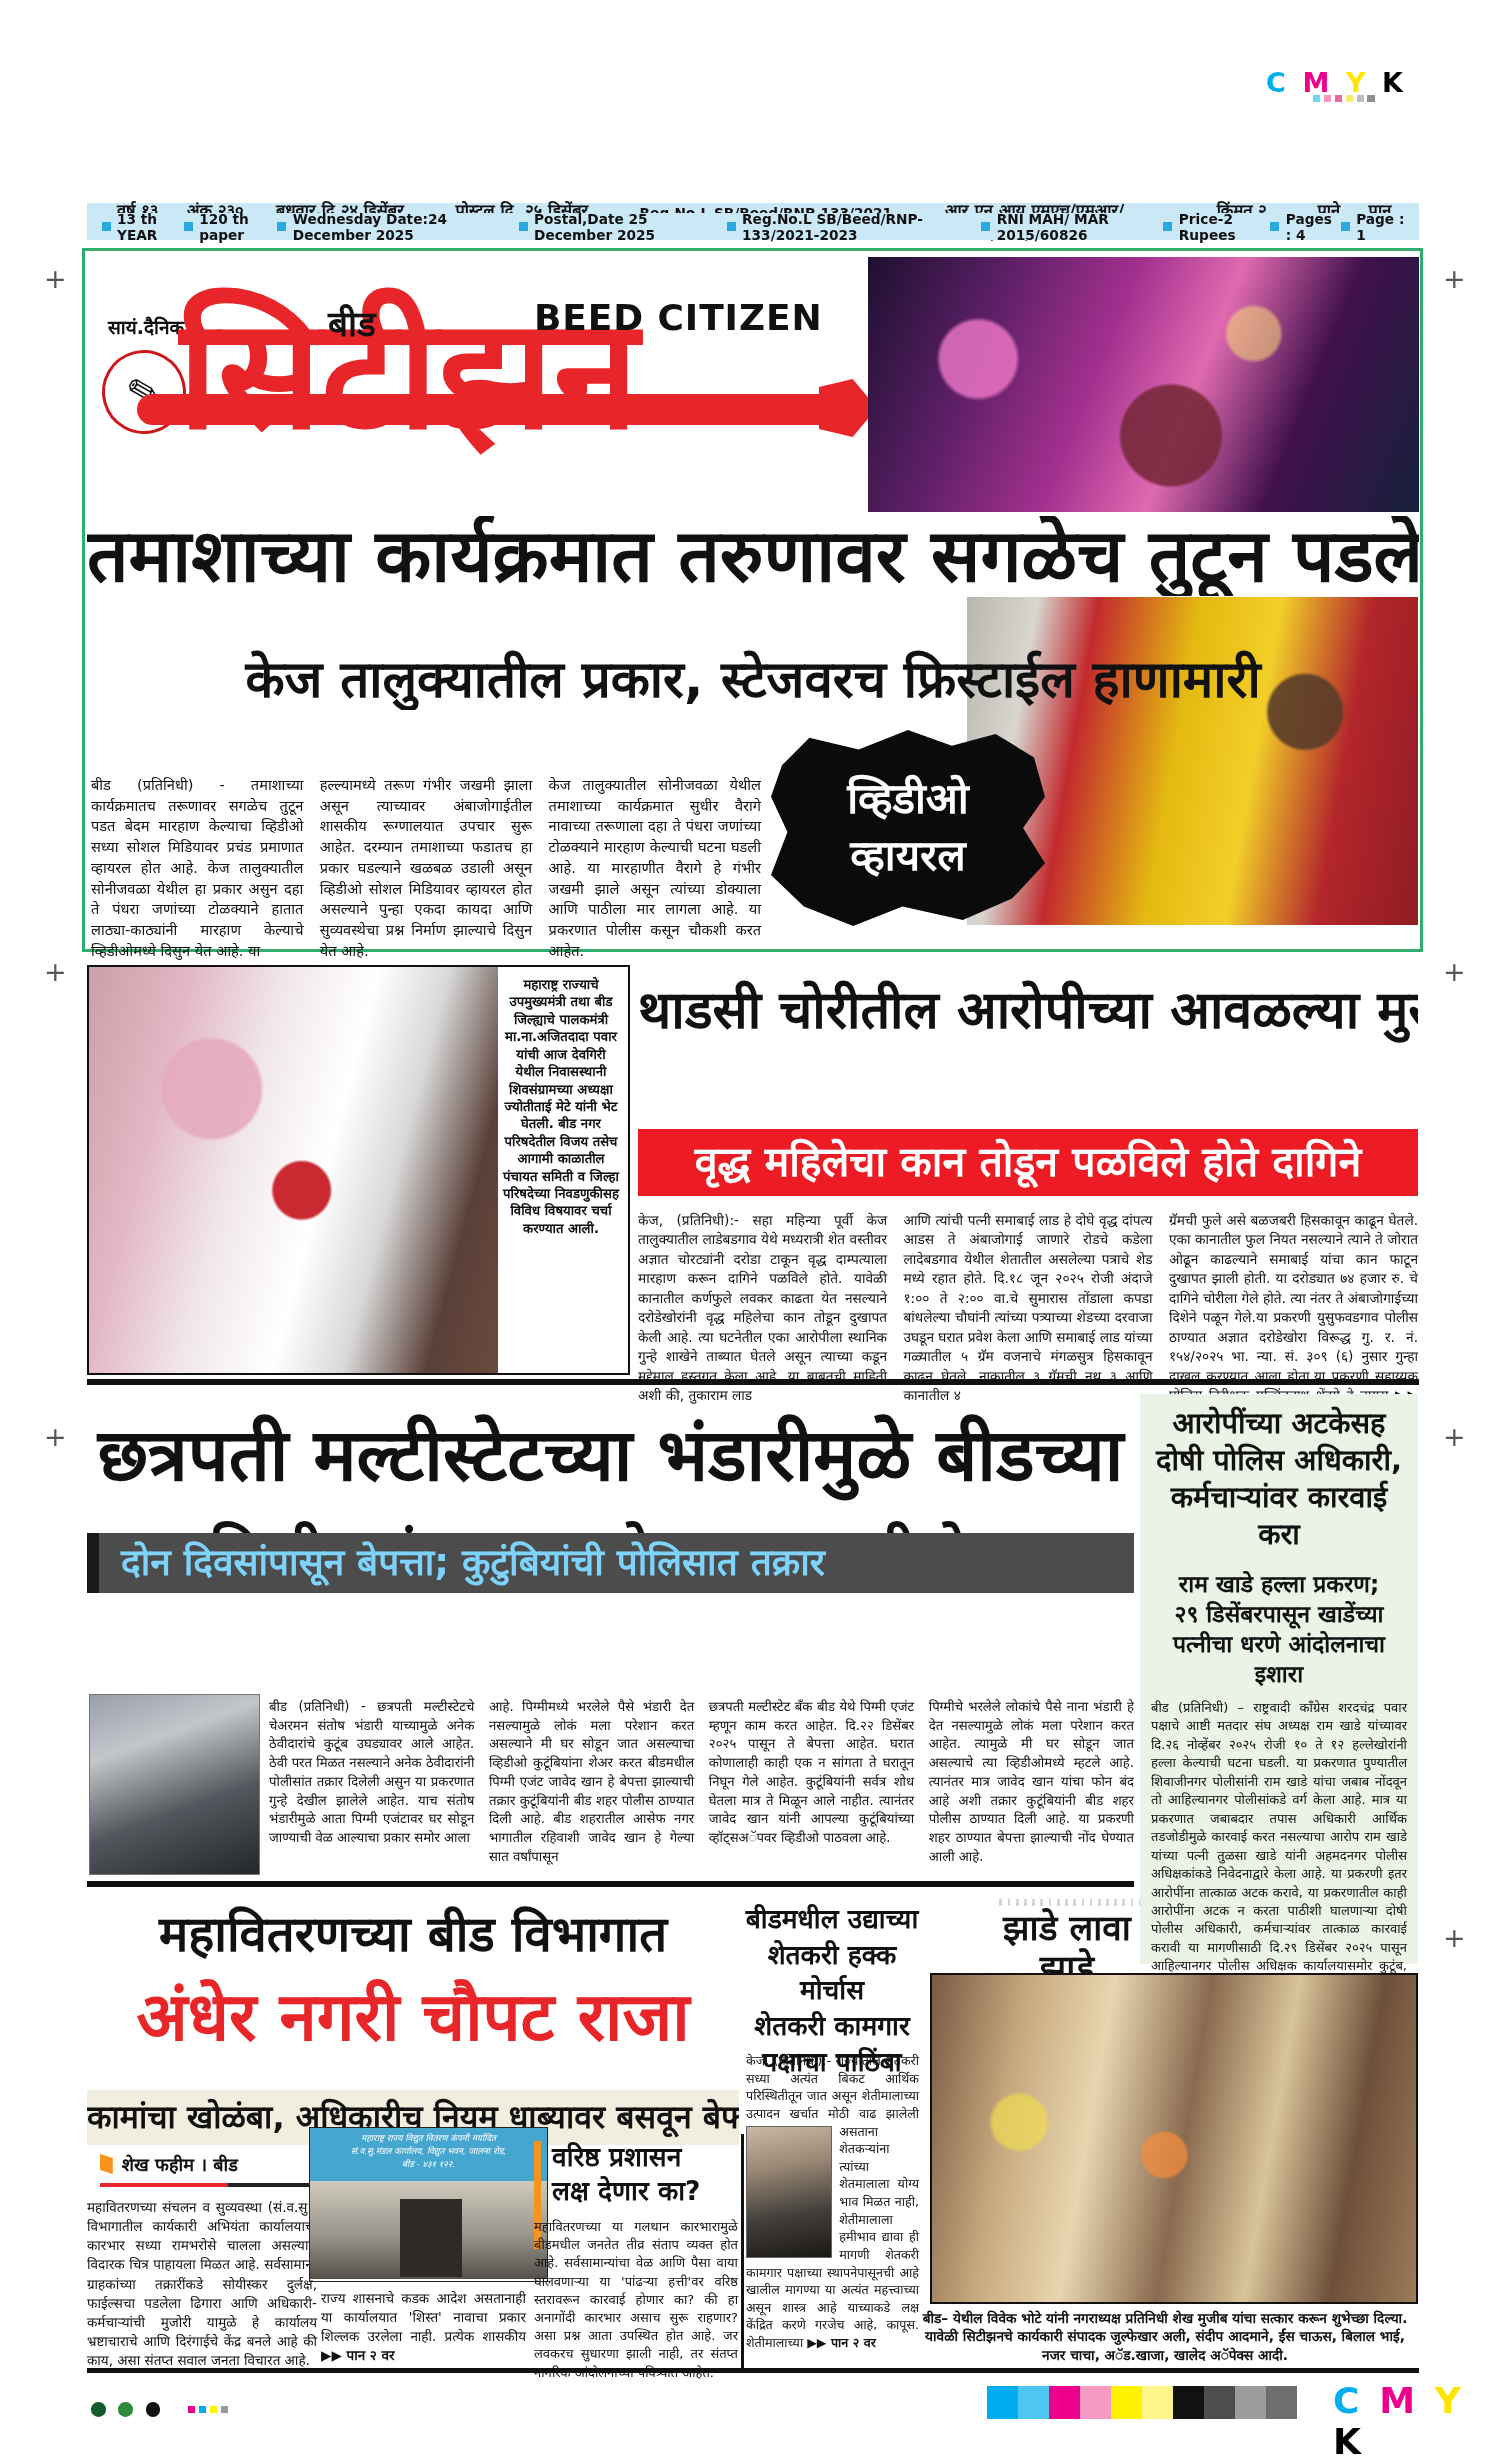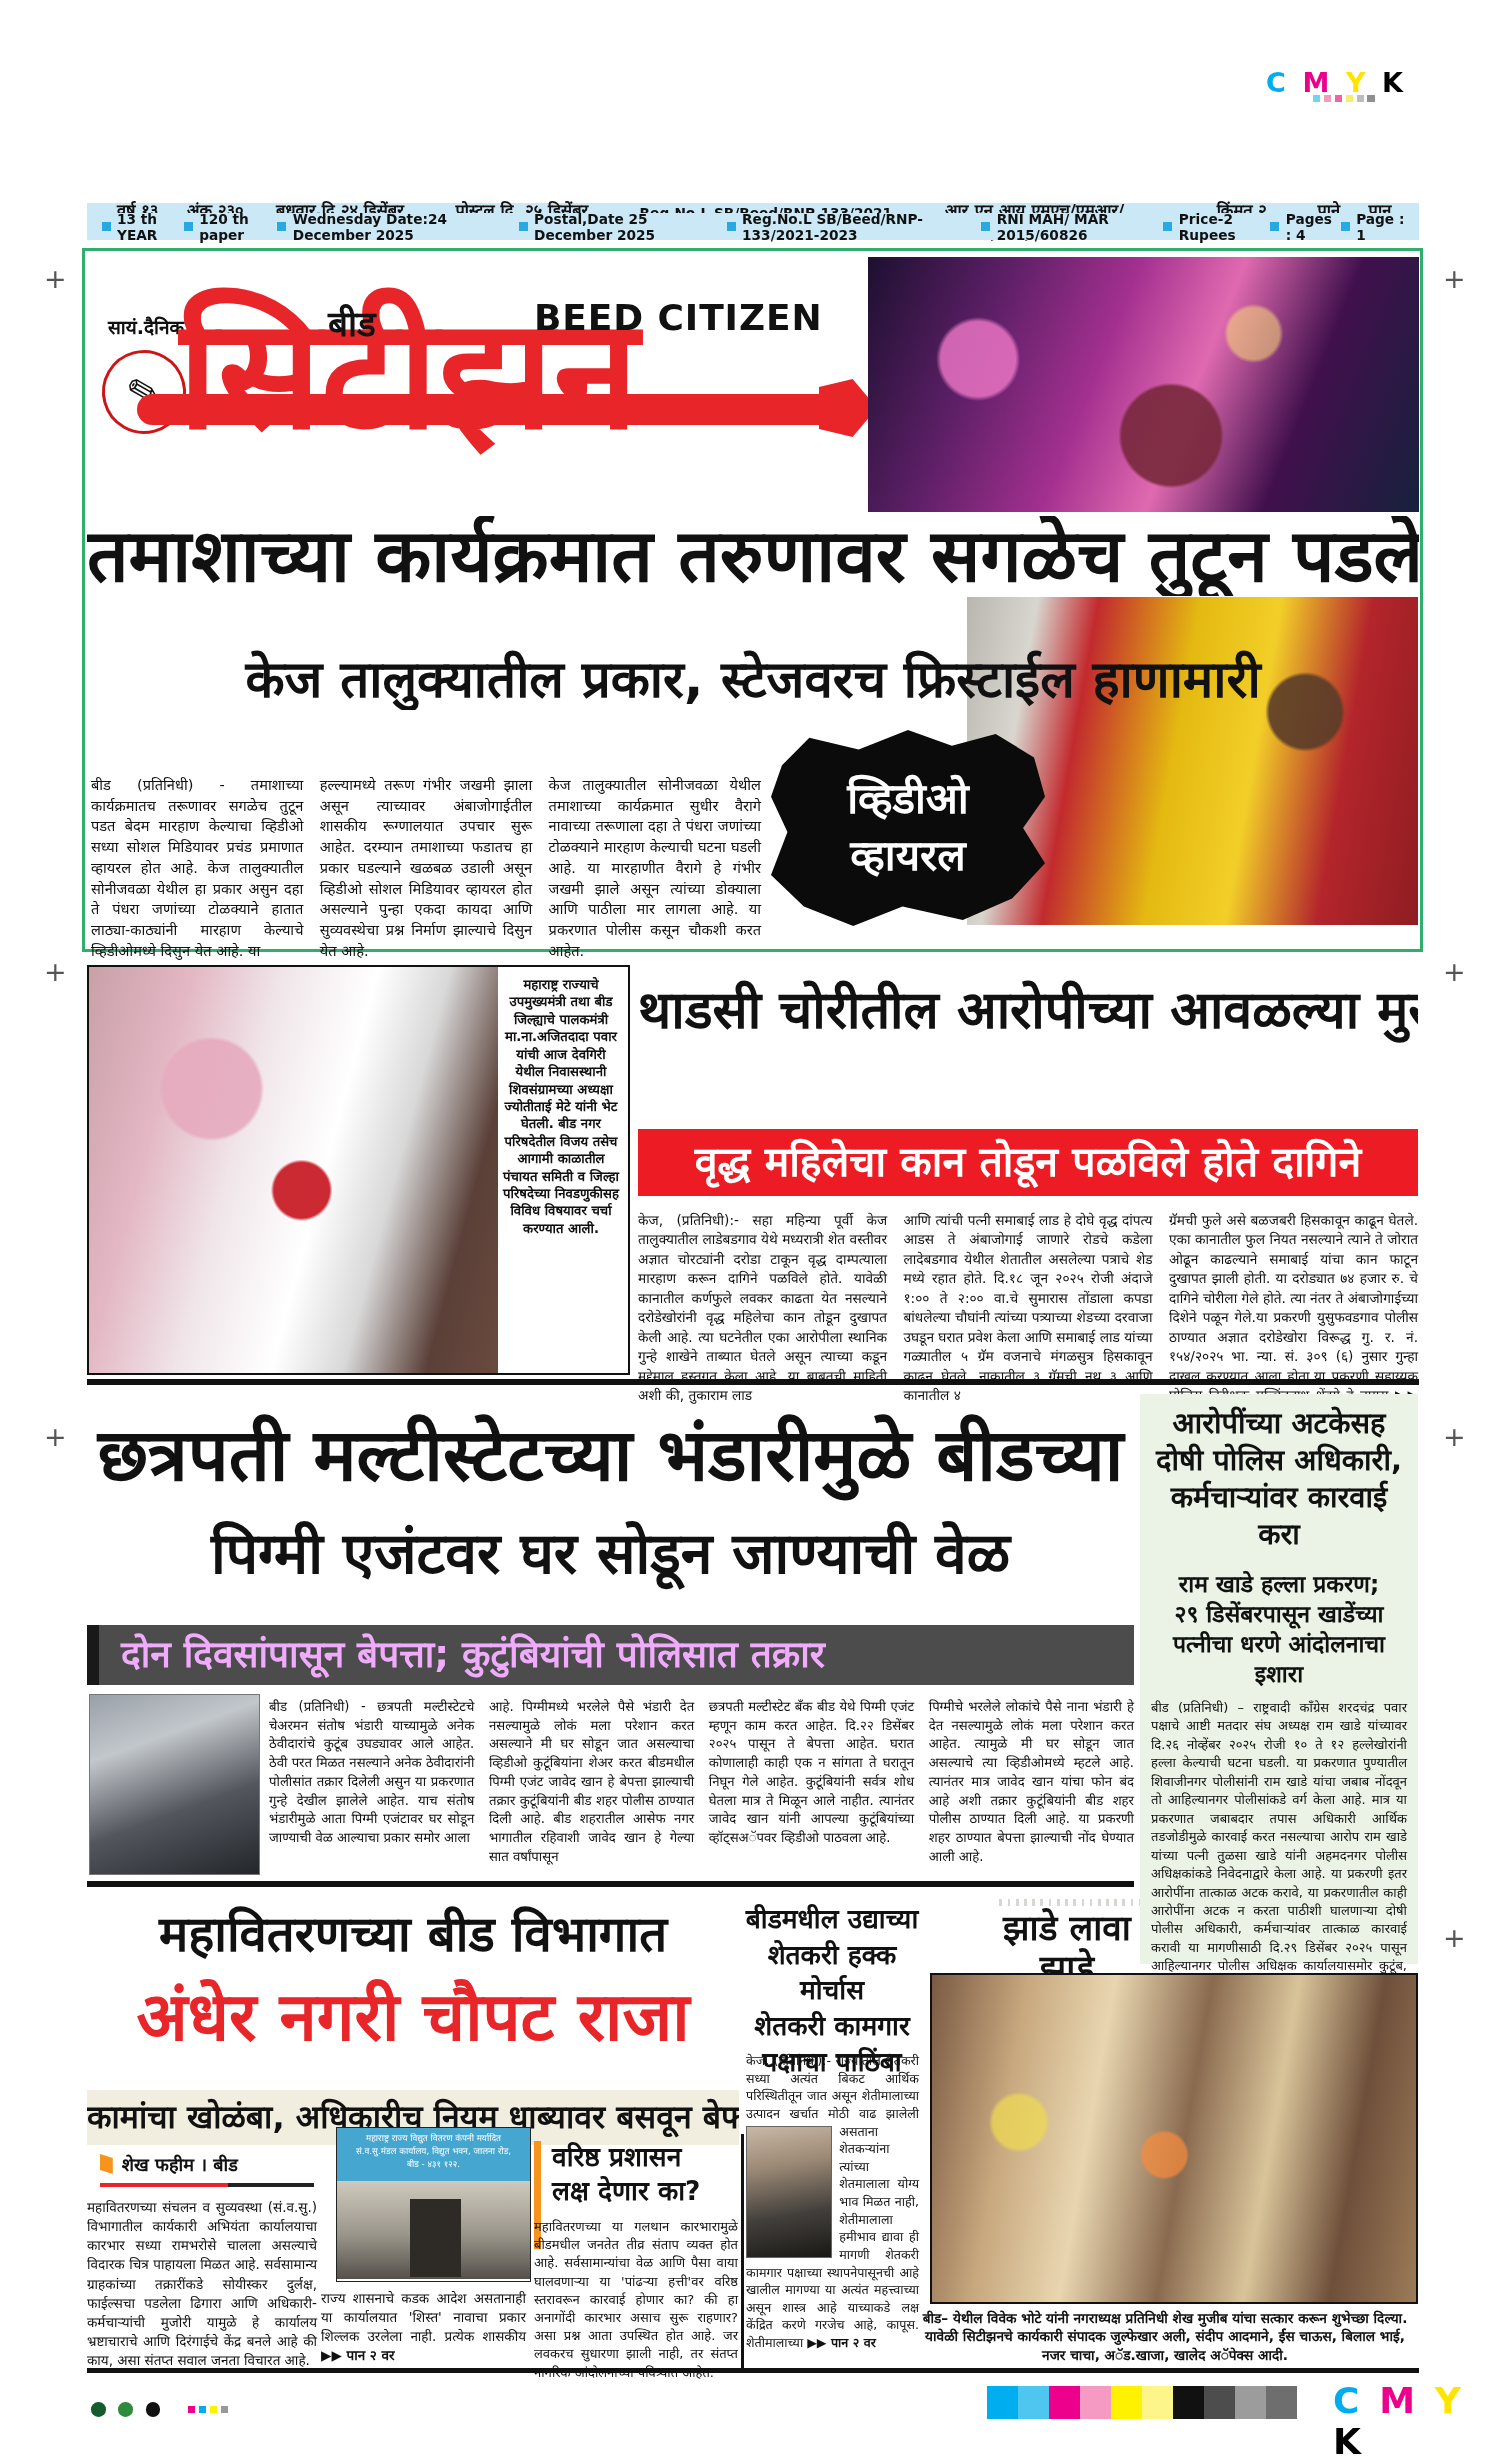--- a/index.html
+++ b/index.html
@@ -188,21 +188,21 @@
   <div class="abs cols just" style="left:638px;top:1211px;width:780px;height:162px;gap:16.4px;font-size:13.7px;">
     <div class="col">केज, (प्रतिनिधी):- सहा महिन्या पूर्वी केज तालुक्यातील लाडेबडगाव येथे मध्यरात्री शेत वस्तीवर अज्ञात चोरट्यांनी दरोडा टाकून वृद्ध दाम्पत्याला मारहाण करून दागिने पळविले होते. यावेळी कानातील कर्णफुले लवकर काढता येत नसल्याने दरोडेखोरांनी वृद्ध महिलेचा कान तोडून दुखापत केली आहे. त्या घटनेतील एका आरोपीला स्थानिक गुन्हे शाखेने ताब्यात घेतले असून त्याच्या कडून मुद्देमाल हस्तगत केला आहे. या बाबतची माहिती अशी की, तुकाराम लाड</div>
     <div class="col">आणि त्यांची पत्नी समाबाई लाड हे दोघे वृद्ध दांपत्य आडस ते अंबाजोगाई जाणारे रोडचे कडेला लादेबडगाव येथील शेतातील असलेल्या पत्राचे शेड मध्ये रहात होते. दि.१८ जून २०२५ रोजी अंदाजे १:०० ते २:०० वा.चे सुमारास तोंडाला कपडा बांधलेल्या चौघांनी त्यांच्या पत्र्याच्या शेडच्या दरवाजा उघडून घरात प्रवेश केला आणि समाबाई लाड यांच्या गळ्यातील ५ ग्रॅम वजनाचे मंगळसुत्र हिसकावून काढून घेतले. नाकातील ३ ग्रॅमची नथ ३ आणि कानातील ४</div>
     <div class="col"><span>ग्रॅमची फुले असे बळजबरी हिसकावून काढून घेतले. एका कानातील फुल नियत नसल्याने त्याने ते जोरात ओढून काढल्याने समाबाई यांचा कान फाटून दुखापत झाली होती. या दरोड्यात ७४ हजार रु. चे दागिने चोरीला गेले होते. त्या नंतर ते अंबाजोगाईच्या दिशेने पळून गेले.या प्रकरणी युसुफवडगाव पोलीस ठाण्यात अज्ञात दरोडेखोरा विरूद्ध गु. र. नं. १५४/२०२५ भा. न्या. सं. ३०९ (६) नुसार गुन्हा दाखल करण्यात आला होता.या प्रकरणी सहाय्यक पोलिस निरीक्षक मच्छिंद्रनाथ शेंडगे हे तपास</span> <b class="morelink">▶▶ पान २ वर</b></div>
   </div>
 
   <div class="abs" style="left:87px;top:1379px;width:1332px;height:5.5px;background:#111;"></div>
 
   <div class="abs bold center nowrap" style="left:87px;top:1403px;width:1047px;font-size:72px;">छत्रपती मल्टीस्टेटच्या भंडारीमुळे बीडच्या</div>
   <div class="abs bold center nowrap" style="left:87px;top:1512px;width:1047px;font-size:57px;">पिग्मी एजंटवर घर सोडून जाण्याची वेळ</div>
-  <div class="abs bold" style="left:87px;top:1625px;width:1047px;height:60px;background:#4c4c4c;border-left:12.8px solid #191919;box-sizing:border-box;color:#f0abfc;font-size:37px;line-height:60px;padding-left:22px;">दोन दिवसांपासून बेपत्ता; कुटुंबियांची पोलिसात तक्रार</div>
+  <div class="abs bold" style="left:87px;top:1533px;width:1047px;height:60px;background:#4c4c4c;border-left:12.8px solid #191919;box-sizing:border-box;color:#7dd3fc;font-size:37px;line-height:60px;padding-left:22px;">दोन दिवसांपासून बेपत्ता; कुटुंबियांची पोलिसात तक्रार</div>
   <div class="abs photo pigmy-photo" style="left:89px;top:1694px;width:169px;height:179px;border:0.9px solid #777;"></div>
   <div class="abs cols just" style="left:269px;top:1698px;width:865px;height:175px;gap:14.6px;font-size:13.2px;">
     <div class="col">बीड (प्रतिनिधी) - छत्रपती मल्टीस्टेटचे चेअरमन संतोष भंडारी याच्यामुळे अनेक ठेवीदारांचे कुटूंब उघड्यावर आले आहेत. ठेवी परत मिळत नसल्याने अनेक ठेवीदारांनी पोलीसांत तक्रार दिलेली असुन या प्रकरणात गुन्हे देखील झालेले आहेत. याच संतोष भंडारीमुळे आता पिग्मी एजंटावर घर सोडून जाण्याची वेळ आल्याचा प्रकार समोर आला</div>
     <div class="col">आहे. पिग्मीमध्ये भरलेले पैसे भंडारी देत नसल्यामुळे लोकं मला परेशान करत असल्याने मी घर सोडून जात असल्याचा व्हिडीओ कुटूंबियांना शेअर करत बीडमधील पिग्मी एजंट जावेद खान हे बेपत्ता झाल्याची तक्रार कुटूंबियांनी बीड शहर पोलीस ठाण्यात दिली आहे. बीड शहरातील आसेफ नगर भागातील रहिवाशी जावेद खान हे गेल्या सात वर्षांपासून</div>
     <div class="col">छत्रपती मल्टीस्टेट बँक बीड येथे पिग्मी एजंट म्हणून काम करत आहेत. दि.२२ डिसेंबर २०२५ पासून ते बेपत्ता आहेत. घरात कोणालाही काही एक न सांगता ते घरातून निघून गेले आहेत. कुटूंबियांनी सर्वत्र शोध घेतला मात्र ते मिळून आले नाहीत. त्यानंतर जावेद खान यांनी आपल्या कुटूंबियांच्या व्हॉट्सअॅपवर व्हिडीओ पाठवला आहे.</div>
     <div class="col">पिग्मीचे भरलेले लोकांचे पैसे नाना भंडारी हे देत नसल्यामुळे लोकं मला परेशान करत आहेत. त्यामुळे मी घर सोडून जात असल्याचे त्या व्हिडीओमध्ये म्हटले आहे. त्यानंतर मात्र जावेद खान यांचा फोन बंद आहे अशी तक्रार कुटूंबियांनी बीड शहर पोलीस ठाण्यात दिली आहे. या प्रकरणी शहर ठाण्यात बेपत्ता झाल्याची नोंद घेण्यात आली आहे.</div>
   </div>
   <div class="abs" style="left:87px;top:1881px;width:1047px;height:5.5px;background:#111;"></div>
 
   <div class="abs" style="left:1140px;top:1394px;width:278px;height:570px;background:#eaf3e5;box-sizing:border-box;padding:11px 11px;">
@@ -217,21 +217,21 @@
 
   <div class="abs bold center nowrap" style="left:87px;top:1899px;width:652px;font-size:49px;">महावितरणच्या बीड विभागात</div>
   <div class="abs bold center nowrap" style="left:87px;top:1968px;width:652px;font-size:67px;color:#e8262a;">अंधेर नगरी चौपट राजा</div>
   <div class="abs bold center nowrap" style="left:87px;top:2090px;width:652px;height:55px;background:#f1eee0;font-size:32px;line-height:55px;">कामांचा खोळंबा, अधिकारीच नियम धाब्यावर बसवून बेफाम!</div>
   <div class="abs" style="left:100px;top:2152px;display:flex;align-items:center;gap:9px;">
     <span style="width:12.8px;height:20px;background:#f7941d;clip-path:polygon(0 0,100% 20%,100% 100%,0 80%);"></span>
     <span class="bold" style="font-size:18px;">शेख फहीम । बीड</span>
   </div>
   <div class="abs" style="left:100px;top:2183px;width:214px;height:3.6px;background:linear-gradient(90deg,#e8262a 0 60%,#222 60% 100%);"></div>
   <div class="abs just" style="left:87px;top:2198px;width:230px;height:171px;font-size:13.5px;line-height:1.42;">महावितरणच्या संचलन व सुव्यवस्था (सं.व.सु.) विभागातील कार्यकारी अभियंता कार्यालयाचा कारभार सध्या रामभरोसे चालला असल्याचे विदारक चित्र पाहायला मिळत आहे. सर्वसामान्य ग्राहकांच्या तक्रारींकडे सोयीस्कर दुर्लक्ष, फाईल्सचा पडलेला ढिगारा आणि अधिकारी-कर्मचाऱ्यांची मुजोरी यामुळे हे कार्यालय भ्रष्टाचाराचे आणि दिरंगाईचे केंद्र बनले आहे की काय, असा संतप्त सवाल जनता विचारत आहे.</div>
-  <div class="abs" style="left:336px;top:2127px;width:195px;height:155px;border:1.8px solid #222;box-sizing:border-box;">
+  <div class="abs" style="left:309px;top:2127px;width:239px;height:155px;border:1.8px solid #222;box-sizing:border-box;font-style:italic;">
     <div class="center preline" style="background:#45a6cf;color:#fff;font-size:8.7px;line-height:1.5;height:53px;padding-top:3.6px;box-sizing:border-box;">महाराष्ट्र राज्य विद्युत वितरण कंपनी मर्यादित
 सं.व.सु.मंडल कार्यालय, विद्युत भवन, जालना रोड,
 बीड - ४३१ १२२.</div>
     <div style="height:98px;background:linear-gradient(180deg,#cfc9bd 0%,#9a958b 55%,#54504a 100%);position:relative;">
       <div style="position:absolute;left:38%;top:18%;width:26%;height:80%;background:#2e2b27;"></div>
     </div>
   </div>
   <div class="abs just" style="left:321px;top:2289px;width:205px;height:80px;font-size:13.5px;line-height:1.42;"><span>राज्य शासनाचे कडक आदेश असतानाही या कार्यालयात 'शिस्त' नावाचा प्रकार शिल्लक उरलेला नाही. प्रत्येक शासकीय</span> <b class="morelink">▶▶ पान २ वर</b></div>
   <div class="abs" style="left:534px;top:2141px;width:7.3px;height:108px;background:#f7941d;"></div>
   <div class="abs bold preline" style="left:552px;top:2140px;width:187px;font-size:26.4px;line-height:1.28;">वरिष्ठ प्रशासन

